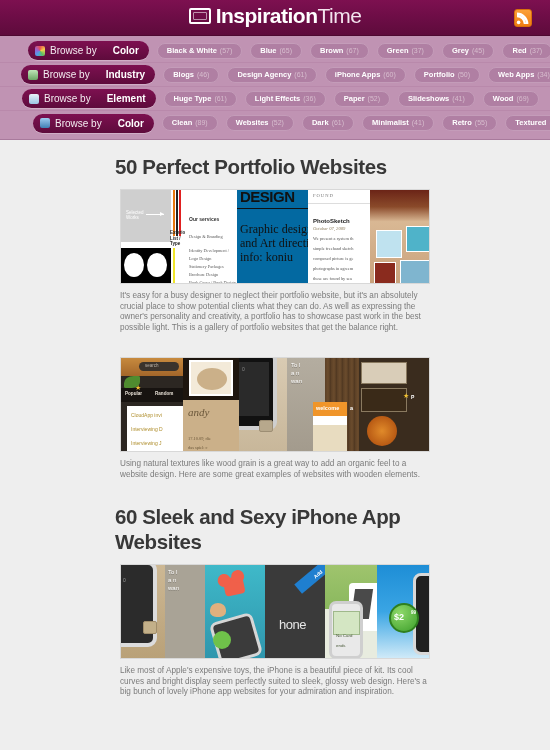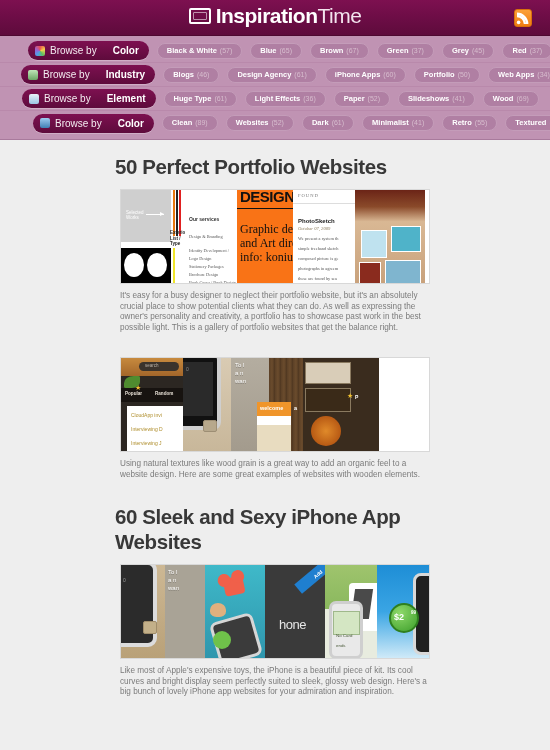--- a/index.html
+++ b/index.html
@@ -182,21 +182,21 @@
   .tA1 .bar1{position:absolute;left:52px;top:0;width:2px;height:46px;background:#e8770f;}
   .tA1 .bar2{position:absolute;left:55px;top:0;width:2px;height:46px;background:#222;}
   .tA1 .bar3{position:absolute;left:58px;top:0;width:2px;height:46px;background:#e02020;}
   .tA1 .bar4{position:absolute;left:52px;top:58px;width:2px;height:37px;background:#efe52a;}
   .tA1 .ex{position:absolute;left:49px;top:40px;font-size:4.5px;font-weight:bold;color:#222;line-height:5.5px;}
 
   .tA2 { width: 52px; background:#fff; }
   .tA2 .h{position:absolute;left:4px;top:26px;font-size:5px;font-weight:bold;color:#333;}
   .tA2 .l{position:absolute;left:4px;font-size:4.3px;color:#5a5a5a;font-family:"Liberation Serif",serif;white-space:nowrap;}
 
-  .tA3 { width: 56px; background: #f97316; }
+  .tA3 { width: 71px; background: #0369a1; }
   .tA3 .big{position:absolute;left:3px;top:-2px;font-size:15px;font-weight:bold;color:#111;letter-spacing:-0.5px;font-family:"Liberation Sans",sans-serif;}
   .tA3 .ln{position:absolute;left:0;right:0;top:18px;height:1px;background:#111;}
   .tA3 .ser{position:absolute;left:3px;font-size:12px;color:#111;font-family:Liberation Serif, serif;white-space:nowrap;}
 
   .tA4 { width: 62px; background:#fff; }
   .tA4 .f{position:absolute;left:5px;top:3px;font-size:4.6px;letter-spacing:1px;color:#777;font-family:"Liberation Serif",serif;}
   .tA4 .ln{position:absolute;left:0;right:0;top:13px;height:1px;background:#ddd;}
   .tA4 .ps{position:absolute;left:5px;top:28px;font-size:6px;font-weight:bold;color:#222;}
   .tA4 .dt{position:absolute;left:5px;top:36px;font-size:4.6px;font-style:italic;color:#8a7a5a;font-family:"Liberation Serif",serif;}
   .tA4 .p{position:absolute;left:5px;font-size:4.4px;color:#555;font-family:"Liberation Serif",serif;white-space:nowrap;}
@@ -495,20 +495,27 @@
         <div class="tabs"></div>
         <div class="star">★</div>
         <div class="tb" style="left:4px">Popular</div>
         <div class="tb" style="left:34px">Random</div>
         <div class="list"></div>
         <div class="li" style="left:10px;top:54px">CloudApp invi</div>
         <div class="li" style="left:10px;top:68px">Interviewing D</div>
         <div class="li" style="left:10px;top:82px">Interviewing J</div>
       </div>
 
+      <div class="thumb tB2">
+        <div class="photo"></div>
+        <div class="paper"></div>
+        <div class="andy">andy</div>
+        <div class="d" style="top:78px">17.10.09, die</div>
+        <div class="d" style="top:87px">das spiel: c</div>
+      </div>
 
       <div class="thumb tB3">
         <div class="ph"></div>
         <div class="dot">0</div>
         <div class="sq"></div>
       </div>
 
       <div class="thumb tB4">
         <div class="wood"></div>
         <div class="txt"><span>To l</span><br><span>a n</span><br><span>wan</span></div>

